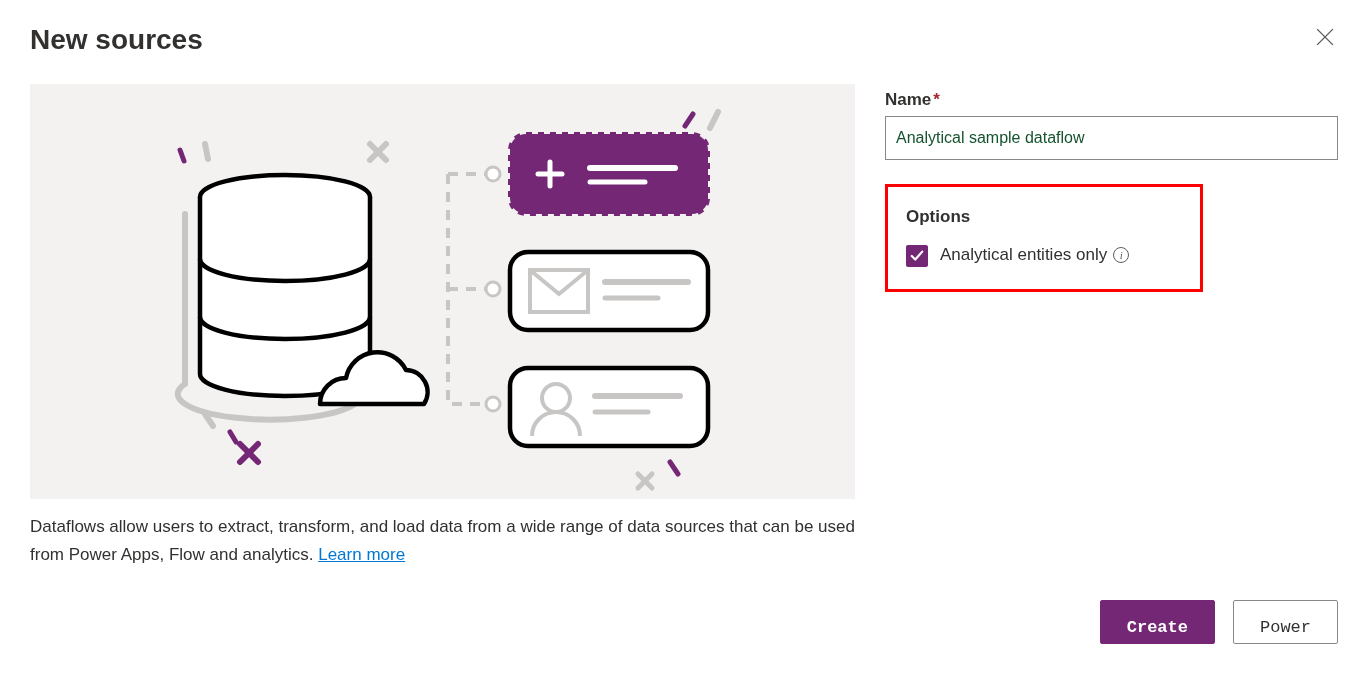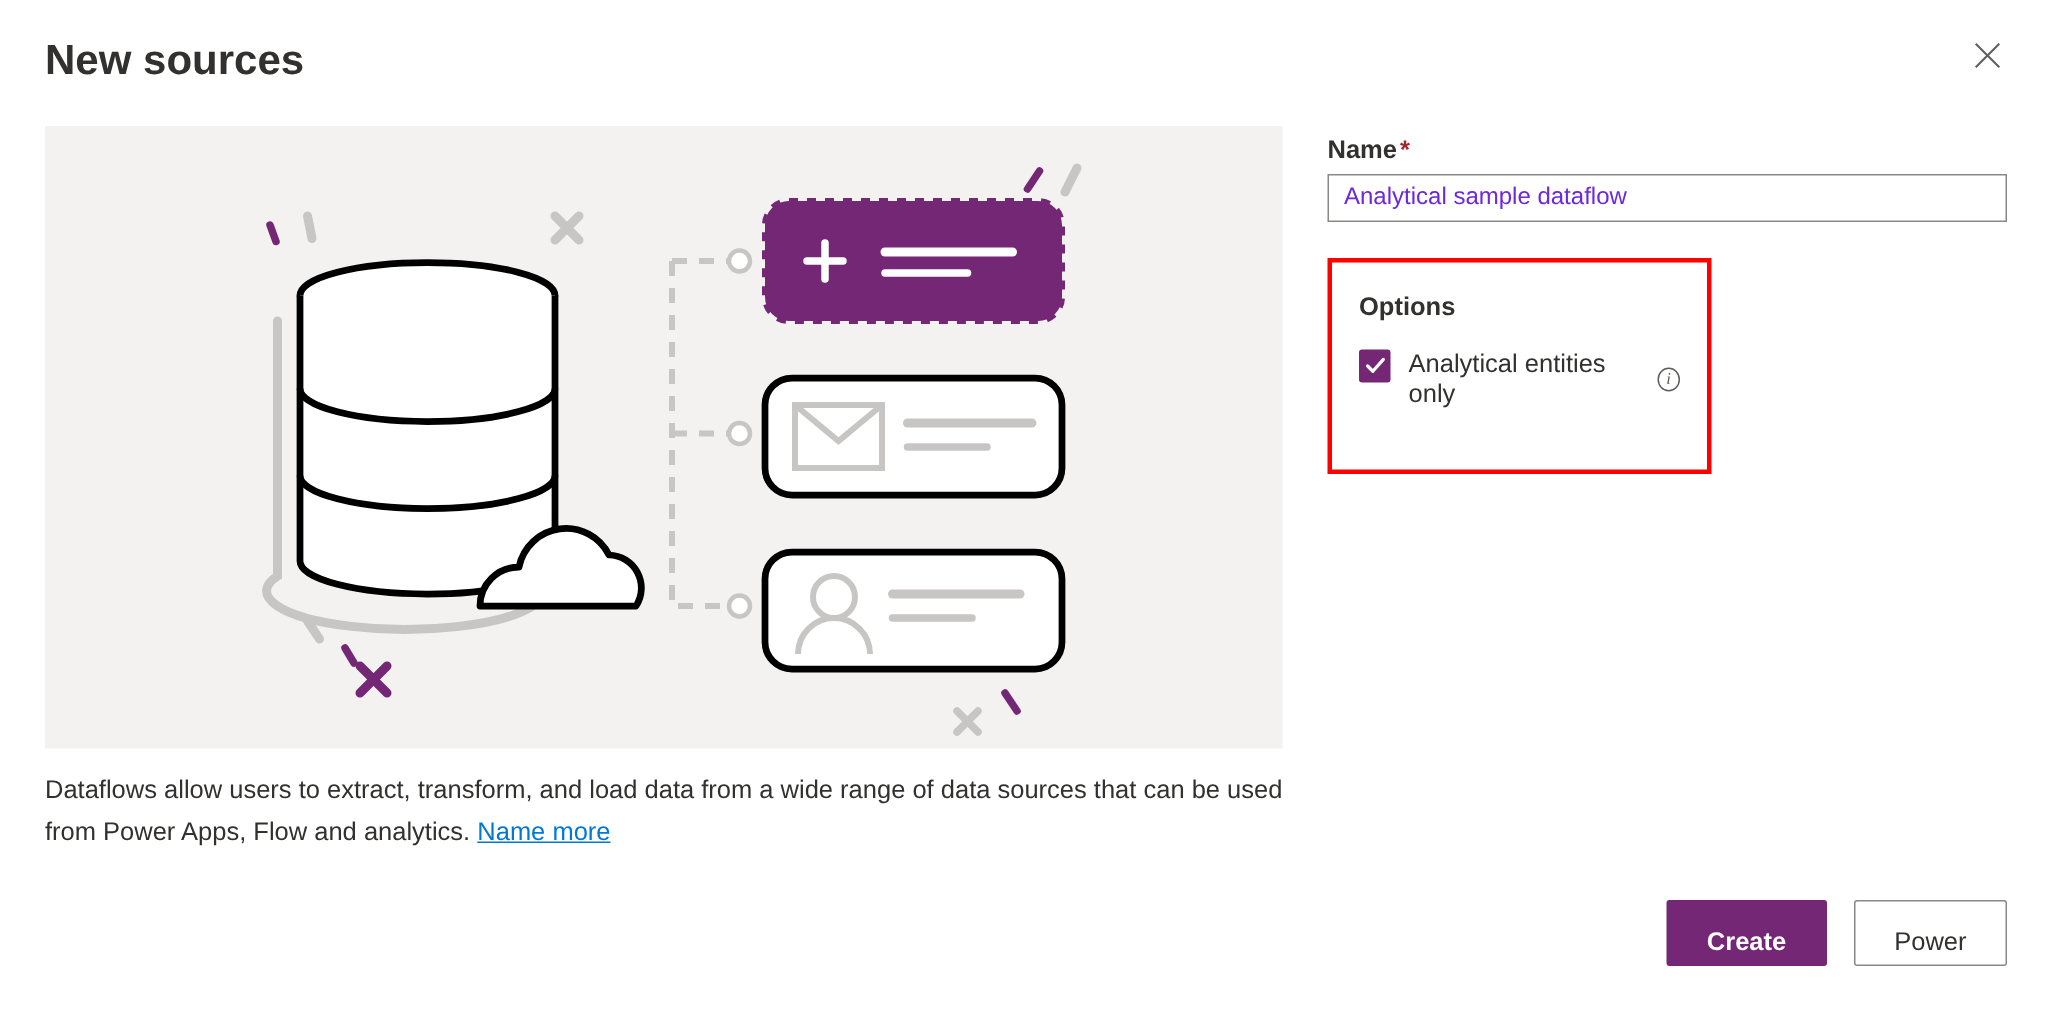--- a/index.html
+++ b/index.html
@@ -57,33 +57,33 @@
     .field-label {
       font-size: 17px;
       font-weight: 700;
       color: #323130;
       margin-bottom: 6px;
       display: block;
     }
     .required { color: #a4262c; margin-left: 2px; }
     .text-input {
       width: 100%;
-      height: 32px;
+      height: 44px;
       border: 1px solid #8a8886;
       padding: 4px 10px;
       font-size: 16px;
       font-family: inherit;
-      color: #6d28d9;
+      color: #14532d;
       outline: none;
     }
     .options-box {
       border: 3px solid #ff0000;
       margin-top: 24px;
-      padding: 20px 18px 40px 18px;
-      width: 256px;
+      padding: 20px 18px 22px 18px;
+      width: 318px;
     }
     .options-title {
       font-size: 17px;
       font-weight: 600;
       margin-bottom: 18px;
     }
     .checkbox-row {
       display: flex;
       align-items: flex-start;
       gap: 12px;
@@ -122,21 +122,21 @@
       position: absolute;
       right: 30px;
       bottom: 34px;
       display: flex;
       gap: 18px;
     }
     .btn {
       height: 44px;
       padding: 17px 26px;
       font-size: 17px;
-      font-family: Liberation Sans, sans-serif;
+      font-family: Liberation Mono, monospace;
       border-radius: 2px;
       cursor: pointer;
       border: 1px solid #8a8886;
       background: #fff;
       color: #323130;
     }
     .btn-primary {
       background: #742774;
       border-color: #742774;
       color: #fff;
@@ -212,21 +212,21 @@
         <line x1="565" y1="328" x2="618" y2="328" stroke="#c8c6c4" stroke-width="5" stroke-linecap="round"></line>
 
         <line x1="640" y1="378" x2="648" y2="390" stroke="#742774" stroke-width="5" stroke-linecap="round"></line>
         <g stroke="#c8c6c4" stroke-width="5" stroke-linecap="round">
           <line x1="608" y1="390" x2="622" y2="404"></line>
             <line x1="622" y1="390" x2="608" y2="404"></line>
         </g>
       </svg>
     </div>
     <p class="description">
-      <span>Dataflows allow users to extract, transform, and load data from a wide range of data sources that can be used from Power Apps, Flow and analytics. </span><a class="learn-more">Name more</a>
+      <span>Dataflows allow users to extract, transform, and load data from a wide range of data sources that can be used from Power Apps, Flow and analytics. </span><a class="learn-more">Learn more</a>
     </p>
   </div>
 
   <div class="right-col">
     <label class="field-label">
       <span>Name</span><span class="required">*</span>
     </label>
     <input type="text" class="text-input" value="Analytical sample dataflow" style="">
 
     <div class="options-box">

